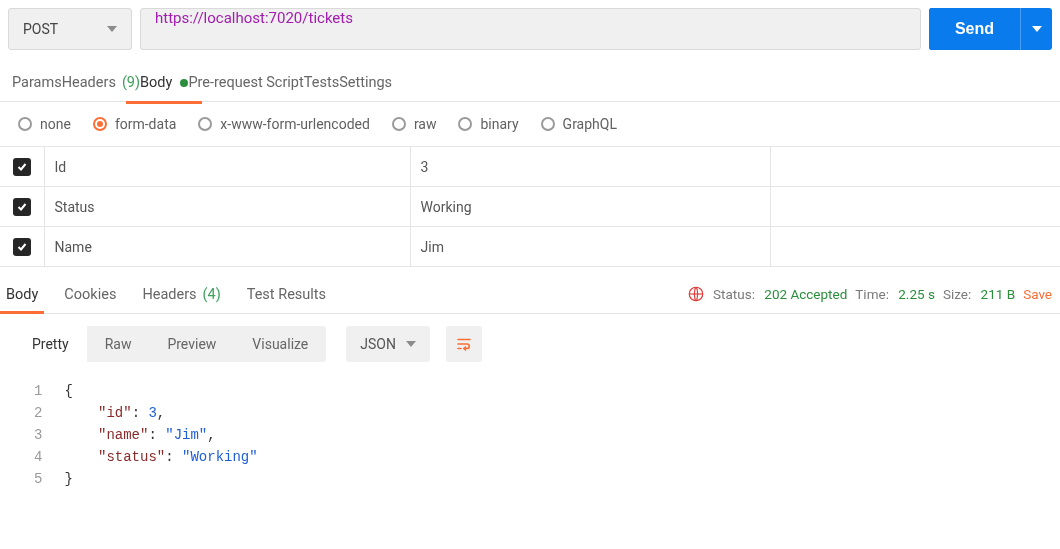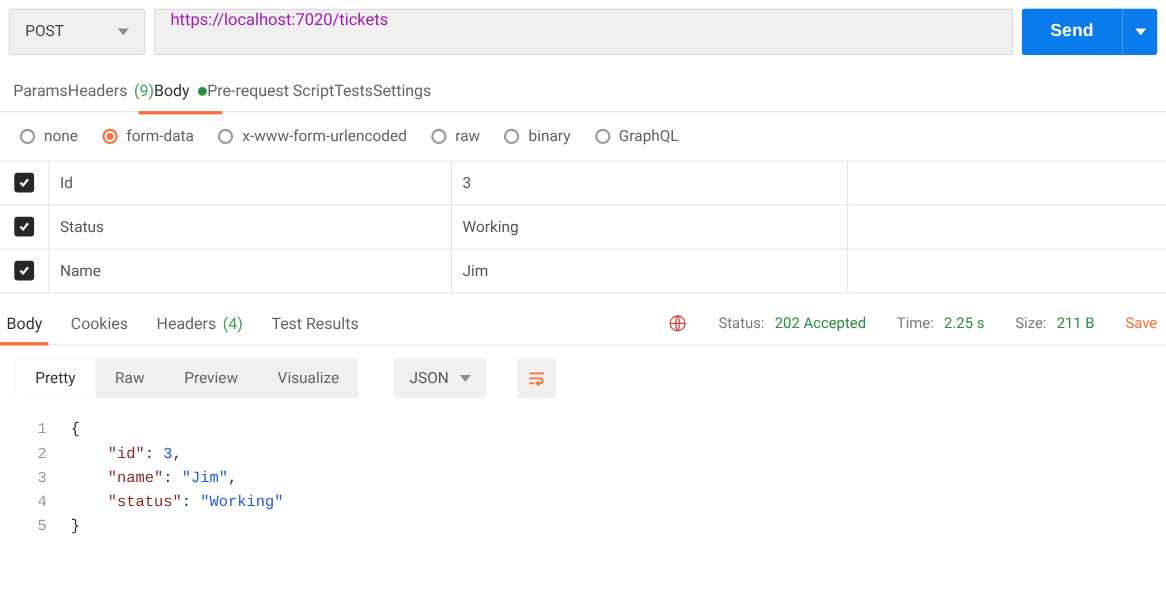--- a/index.html
+++ b/index.html
@@ -192,37 +192,37 @@
     display:flex; align-items:center; gap:6px;
   }
   .resp-tab .count { color: var(--green); }
   .resp-tab.active::after {
     content:"";
     position:absolute; bottom:-1px; left:-4px; right:-4px; height:3px;
     background: var(--orange);
   }
   .resp-tab.active { color:#333; }
   .resp-meta {
-    display:flex; align-items:center; gap: 28px;
+    display:flex; align-items:center; gap: 8px;
     color: #7a7a7a;
     font-size: 13.5px;
     padding-bottom: 10px;
   }
   .resp-meta .val { color: var(--green2); margin-left:6px; }
   .resp-meta .save { color: var(--orange); cursor:pointer;}
   .globe {
     width: 18px; height: 18px; stroke: #e03e3e; fill:none;
     stroke-width: 1.6;
   }
 
   
   .view-row {
     display: flex;
     align-items: center;
-    gap: 16px;
+    gap: 4px;
     padding: 12px 14px;
   }
   .view-tabs {
     display:flex;
     background: #f0f0f0;
     border-radius: 3px;
     overflow:hidden;
   }
   .view-tab {
     padding: 10px 18px;

